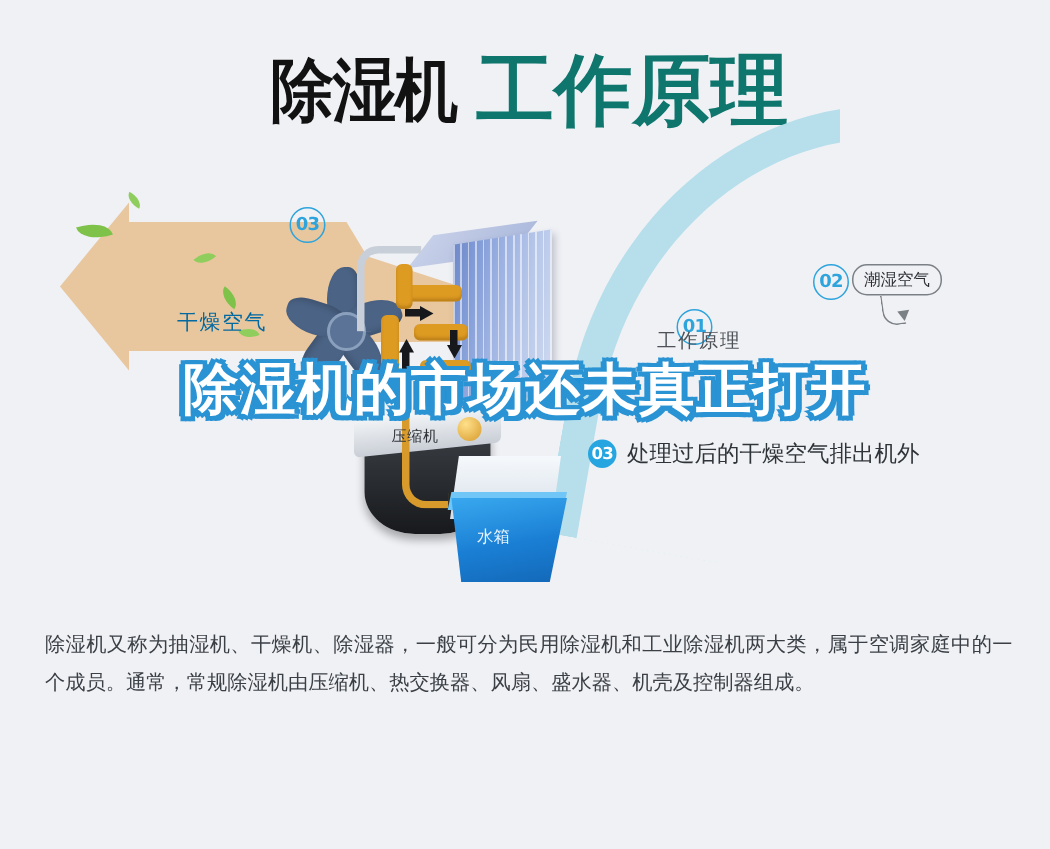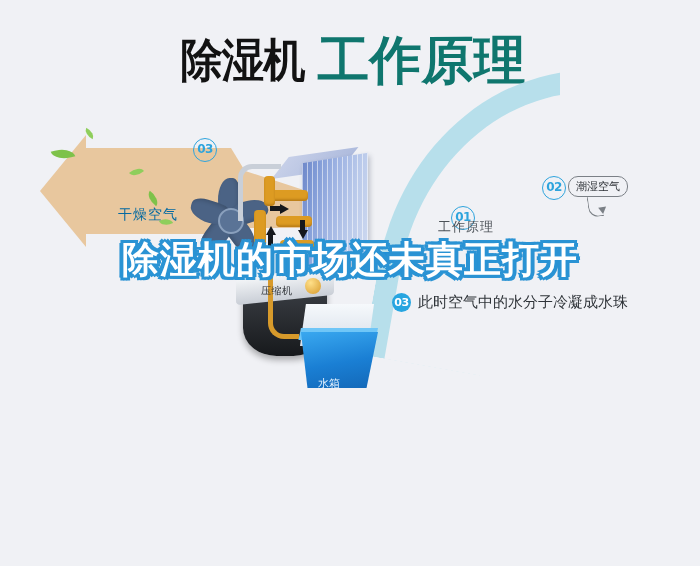--- a/index.html
+++ b/index.html
@@ -239,21 +239,21 @@
     box-shadow: 0 3px 6px rgba(0,0,0,.22);
   }
   .tank-rim {
     position: absolute; left: 296px; top: 210px;
     width: 82px; height: 12px;
     background: #6fc6f7;
     clip-path: polygon(6% 0, 100% 0, 97% 100%, 3% 100%);
   }
   .label-tank {
     position: absolute; left: 318px; top: 232px;
-    font-size: 11px; color: #e8f4ff; margin-top: 26px;
+    font-size: 11px; color: #e8f4ff;
   }
   .copper-tube {
     position: absolute; left: 268px; top: 150px;
     width: 26px; height: 66px;
     border: 5px solid #d79a2b;
     border-top: none; border-right: none;
     border-radius: 0 0 0 16px;
   }
   .label-comp {
     position: absolute; left: 261px; top: 166px;
@@ -451,22 +451,23 @@
     <div class="badge-step bs-01">01</div>
     <div class="label-humid">工作原理</div>
   </div>
 
   <div class="legend">
     <div class="legend-row">
       <div class="legend-badge">02</div>
     </div>
     <div class="legend-row">
       <div class="legend-badge">03</div>
-      <div class="legend-text">此时空气中的水分子冷凝成水珠</div>
+      <div class="legend-text">处理过后的干燥空气排出机外</div>
     </div>
   </div>
 
   <div class="overlay">除湿机的市场还未真正打开</div>
 
   <div class="body-copy">
+    <p class="para">除湿机又称为抽湿机、干燥机、除湿器，一般可分为民用除湿机和工业除湿机两大类，属于空调家庭中的一个成员。通常，常规除湿机由压缩机、热交换器、风扇、盛水器、机壳及控制器组成。</p>
   </div>
 
 </div>
 
 </body></html>

